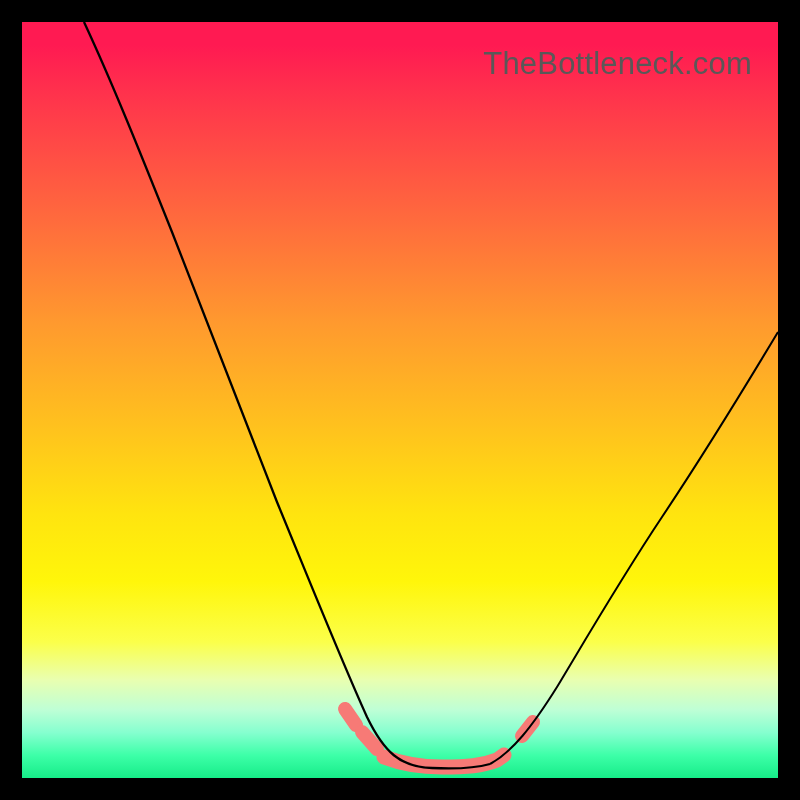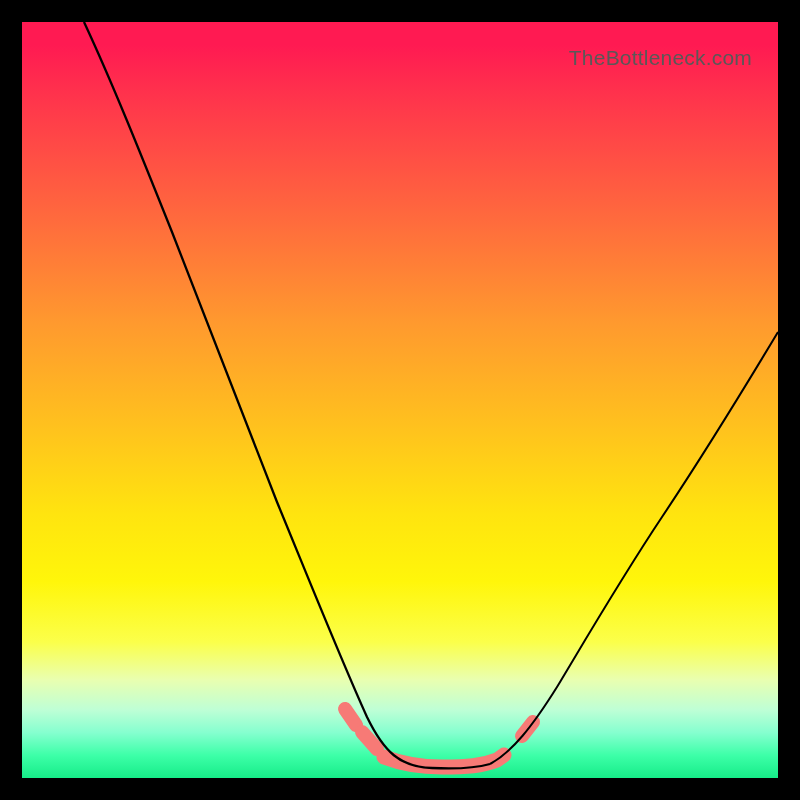--- a/index.html
+++ b/index.html
@@ -39,21 +39,21 @@
       #85ffcf 94%,
       #3dffa8 97%,
       #16ec88 100%
     );
   }
   .watermark {
     position: absolute;
     top: 24px;
     right: 26px;
     color: #5a5858;
-    font-size: 21px;
+    font-size: 31px;
     letter-spacing: 0.2px;
     font-weight: 400;
     user-select: none;
   }
   svg.curve {
     position: absolute;
     left: 0;
     top: 0;
     width: 756px;
     height: 756px;

